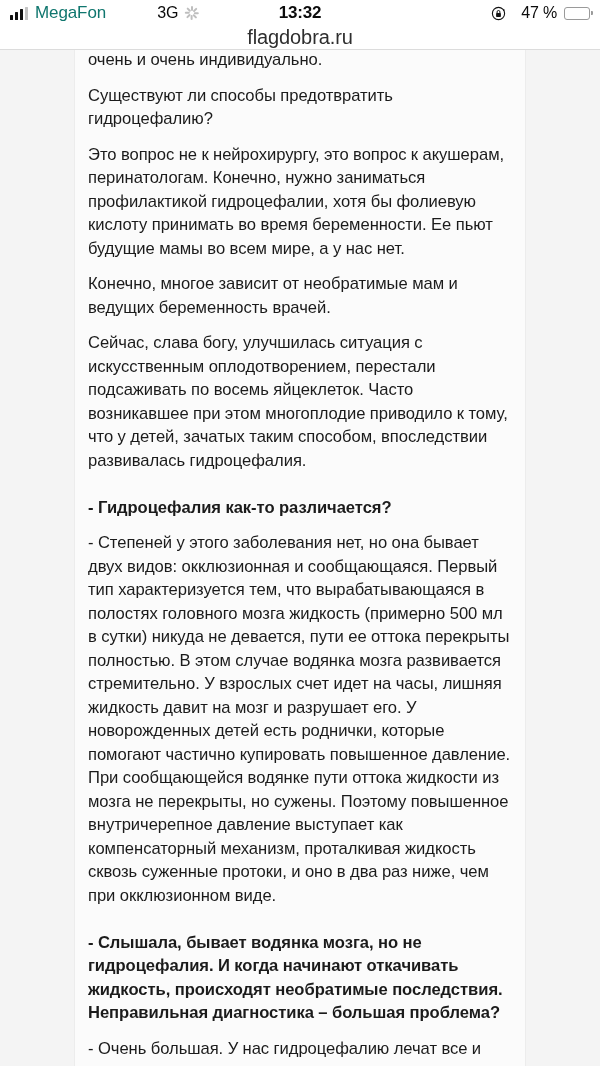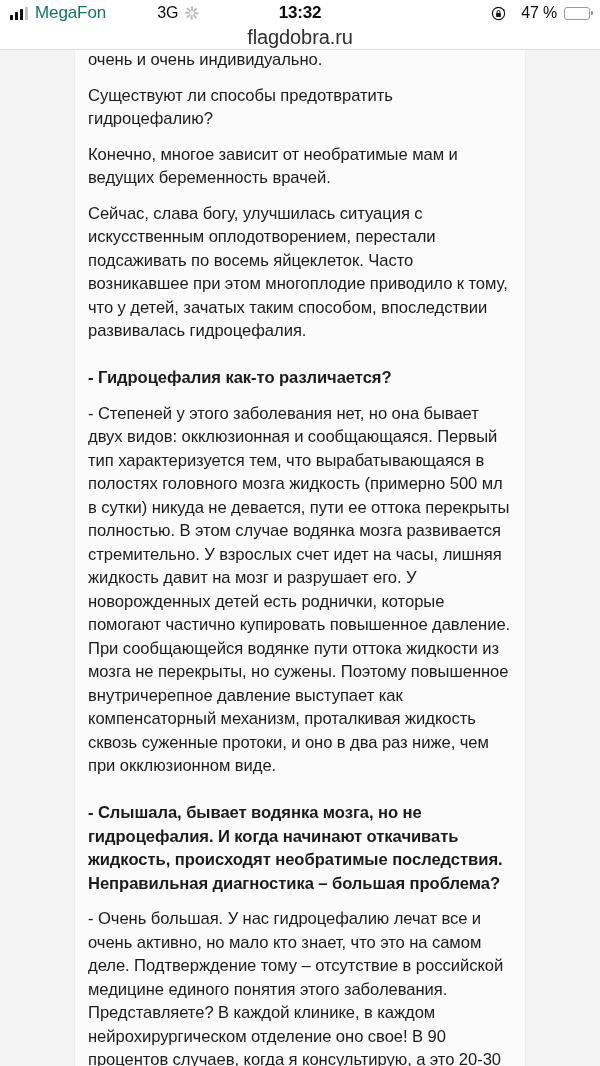--- a/index.html
+++ b/index.html
@@ -239,20 +239,21 @@
 
 <div class="url-bar">
   <span class="url-text">flagdobra.ru</span>
 </div>
 
 <div class="page">
   <div class="article-frame">
     <div class="article" id="article-body">
         <p class="clipped">очень и очень индивидуально.</p>
         <p>Существуют ли способы предотвратить гидроцефалию?</p>
+        <p>Это вопрос не к нейрохирургу, это вопрос к акушерам, перинатологам. Конечно, нужно заниматься профилактикой гидроцефалии, хотя бы фолиевую кислоту принимать во время беременности. Ее пьют будущие мамы во всем мире, а у нас нет.</p>
         <p>Конечно, многое зависит от необратимые мам и ведущих беременность врачей.</p>
         <p>Сейчас, слава богу, улучшилась ситуация с искусственным оплодотворением, перестали подсаживать по восемь яйцеклеток. Часто возникавшее при этом многоплодие приводило к тому, что у детей, зачатых таким способом, впоследствии развивалась гидроцефалия.</p>
         <p class="q">- Гидроцефалия как-то различается?</p>
         <p class="after-q">- Степеней у этого заболевания нет, но она бывает двух видов: окклюзионная и сообщающаяся. Первый тип характеризуется тем, что вырабатывающаяся в полостях головного мозга жидкость (примерно 500 мл в сутки) никуда не девается, пути ее оттока перекрыты полностью. В этом случае водянка мозга развивается стремительно. У взрослых счет идет на часы, лишняя жидкость давит на мозг и разрушает его. У новорожденных детей есть роднички, которые помогают частично купировать повышенное давление. При сообщающейся водянке пути оттока жидкости из мозга не перекрыты, но сужены. Поэтому повышенное внутричерепное давление выступает как компенсаторный механизм, проталкивая жидкость сквозь суженные протоки, и оно в два раз ниже, чем при окклюзионном виде.</p>
         <p class="q">- Слышала, бывает водянка мозга, но не гидроцефалия. И когда начинают откачивать жидкость, происходят необратимые последствия. Неправильная диагностика – большая проблема?</p>
         <p class="after-q">- Очень большая. У нас гидроцефалию лечат все и очень активно, но мало кто знает, что это на самом деле. Подтверждение тому – отсутствие в российской медицине единого понятия этого заболевания. Представляете? В каждой клинике, в каждом нейрохирургическом отделение оно свое! В 90 процентов случаев, когда я консультирую, а это 20-30 консультаций в неделю, гидроцефалия не подтверждается. Да, у ребенка водянка головного мозга, но это не гидроцефалия. Известно, что с возрастом мозг усыхает. Как вы думаете, чем заполняется освободившееся пространство? Конечно, жидкостью. Это гидроцефалия? Конечно, нет. По этому поводу был забавный случай. В 1984 году в Киеве установили первый томограф, и первыми обследование на нем прошла маститая профессура. Всем было глубоко за 70. После четвертого исследования поток желающих иссяк, так как у всех «пациентов» была обнаружена водянка мозга. В данном случае водянка – естественный результат старения организма. Так же и у детей. Гипоксия и ишемия приводят к разрушению каких-то отделов мозга, и он – мозг теряет в объеме, сохраняя только рабочие отделы, а освободившееся</p>
       </div>
   </div>
 </div>
 

